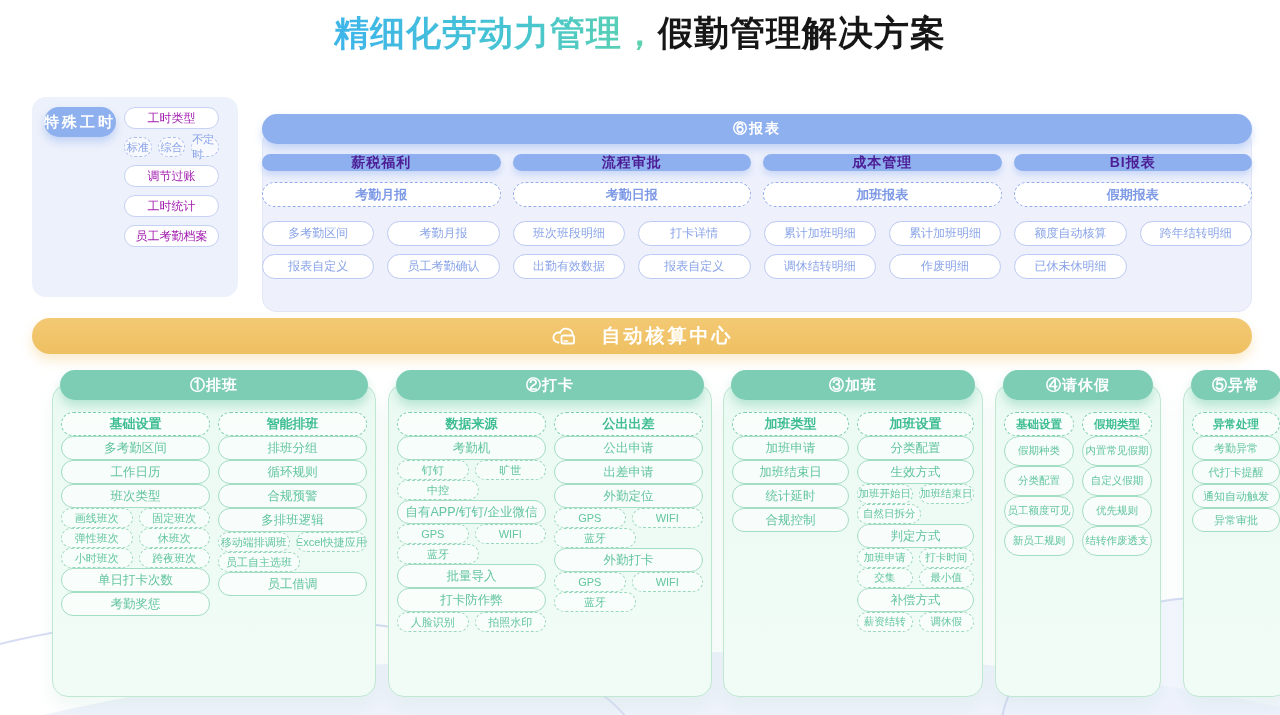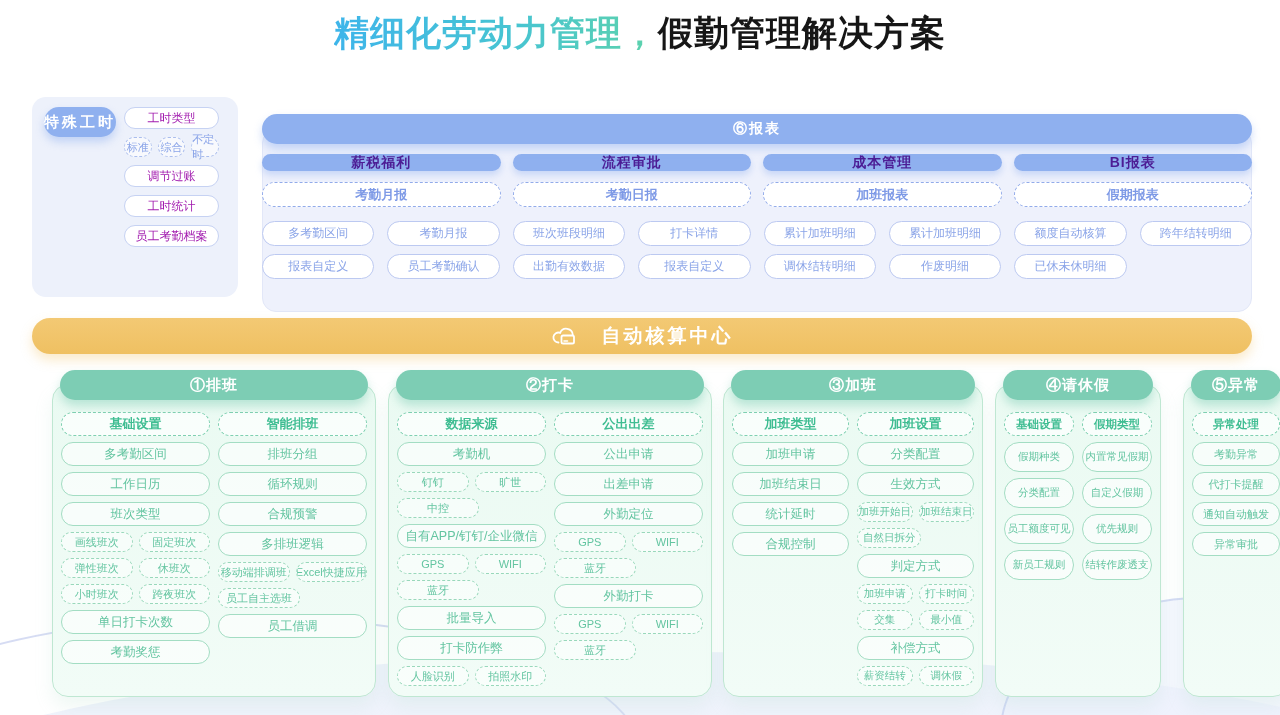--- a/index.html
+++ b/index.html
@@ -77,21 +77,21 @@
   .section-card { position:absolute; top:14px; left:0; right:0; bottom:0;
                   background:linear-gradient(180deg,#eafaf2 0%,#f2fcf7 100%);
                   border:1px solid #bfe7d2; border-radius:16px;
                   box-shadow:0 10px 18px rgba(150,205,180,.15); }
   .section-header { position:absolute; top:0; left:8px; right:8px; height:30px; border-radius:999px;
                     background:#7dcdb4; color:#fff; font-size:15px; font-weight:700; letter-spacing:1px;
                     display:flex; align-items:center; justify-content:center;
                     box-shadow:0 6px 10px rgba(125,205,180,.45); z-index:2; }
   .section-body { position:absolute; top:42px; left:9px; right:9px; bottom:10px;
                   display:flex; gap:8px; z-index:1; }
-  .col { flex:1; display:flex; flex-direction:column; gap:6px; min-width:0; }
+  .col { flex:1; display:flex; flex-direction:column; min-width:0; }
 
   .g-head { height:24px; border-radius:999px; border:1px dashed #7fd0b1;
             background:rgba(255,255,255,.7); color:#3fbd92; font-size:13px; font-weight:700;
             display:flex; align-items:center; justify-content:center; flex:0 0 auto; white-space:nowrap; }
   .g-solid { height:24px; border-radius:999px; border:1px solid #a3ddc3;
              background:rgba(255,255,255,.6); color:#64c5a1; font-size:12.5px;
              display:flex; align-items:center; justify-content:center; flex:0 0 auto;
              white-space:nowrap; overflow:hidden; }
   .row-small { display:flex; gap:6px; flex:0 0 auto; }
   .row-small > div { flex:1; min-width:0; }

